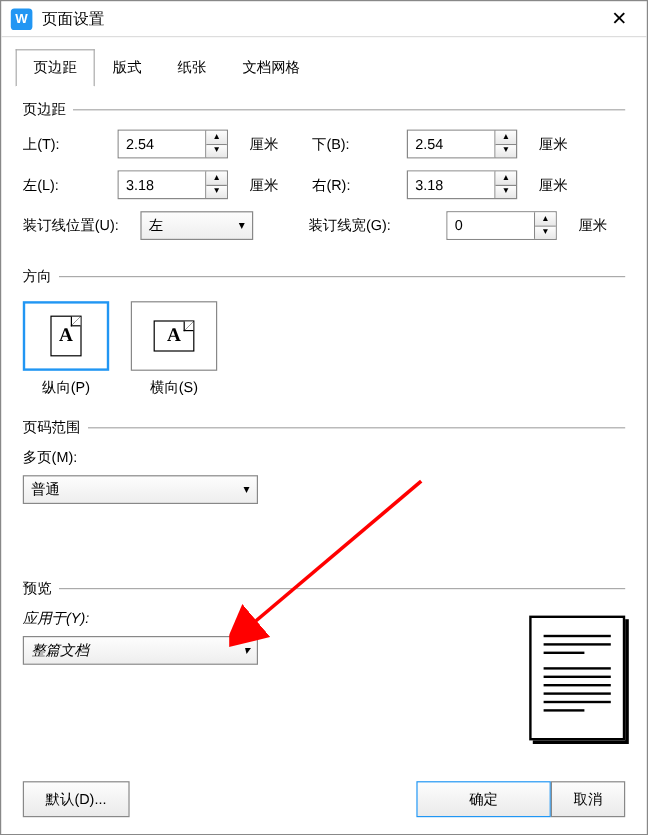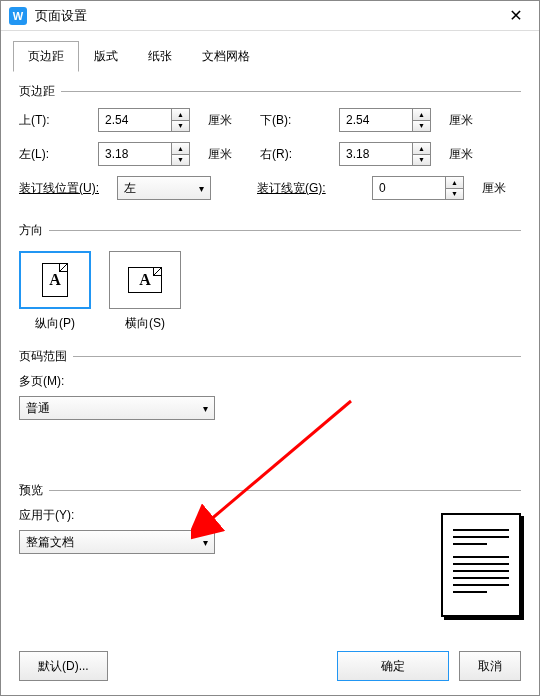--- a/index.html
+++ b/index.html
@@ -11,46 +11,46 @@
 .close-btn { width: 30px; height: 30px; display: flex; align-items: center; justify-content: center; cursor: pointer; font-size: 16px; }
 .tabs { display: flex; padding: 10px 12px 0; }
 .tab { padding: 6px 14px; border: 1px solid transparent; cursor: pointer; font-size: 12px; }
 .tab.active { border: 1px solid #aaa; border-bottom: 1px solid #fff; background: #fff; position: relative; z-index: 2; }
 .tab-line { height: 1px; background: #aaa; margin: -1px 12px 0; }
 .content { padding: 12px 18px; flex: 1; }
 fieldset { border: none; border-top: 1px solid #aaa; margin-bottom: 12px; padding-top: 8px; }
 legend { padding-right: 6px; font-size: 12px; }
 .row { display: flex; align-items: center; margin-bottom: 10px; gap: 6px; }
 .lbl { width: 56px; }
-.lbl-wide { width: 92px; text-decoration: underline; }
+.lbl-wide { width: 92px; }
 .spinner { display: flex; width: 92px; height: 24px; border: 1px solid #888; margin-left: 17px; }
 .spinner input { border: none; width: 72px; padding: 0 6px; outline: none; font-size: 12px; }
 .spinner-btns { width: 18px; display: flex; flex-direction: column; border-left: 1px solid #888; }
 .spin-btn { flex: 1; background: linear-gradient(#fdfdfd,#e8e8e8); display: flex; align-items: center; justify-content: center; font-size: 7px; cursor: pointer; }
 .spin-btn:first-child { border-bottom: 1px solid #888; }
 .unit { width: 28px; margin-left: 12px; }
 .gap { width: 12px; }
 .dropdown { height: 24px; border: 1px solid #888; background: linear-gradient(#fdfdfd,#eee); display: flex; align-items: center; padding: 0 6px; cursor: pointer; position: relative; }
 .dropdown::after { content: "▾"; position: absolute; right: 6px; font-size: 10px; }
 .dd-94 { width: 94px; }
 .dd-170 { width: 196px; }
 .orient-row { display: flex; gap: 18px; padding: 4px 0; }
 .orient-item { text-align: center; }
 .orient-box { width: 72px; height: 58px; border: 1px solid #888; display: flex; align-items: center; justify-content: center; cursor: pointer; margin-bottom: 6px; }
 .orient-box.selected { border: 2px solid #2196f3; }
 .page-icon { border: 1px solid #000; background: #fff; position: relative; display: flex; align-items: center; justify-content: center; font-family: serif; font-weight: bold; font-size: 16px; }
 .page-icon.portrait { width: 26px; height: 34px; }
 .page-icon.landscape { width: 34px; height: 26px; }
 .page-icon .fold { position: absolute; top: 0; right: 0; width: 8px; height: 8px; background: linear-gradient(135deg, #fff 48%, #000 50%, #fff 52%); border-left: 1px solid #000; border-bottom: 1px solid #000; }
 .preview-area { display: flex; gap: 30px; align-items: flex-start; }
-.preview-left { flex: 1; }
+.preview-left { flex: 1; font-style: italic; }
 .preview-page { width: 80px; height: 104px; border: 2px solid #000; background: #fff; padding: 14px 10px; margin-top: 6px; box-shadow: 3px 3px 0 #000; }
 .preview-page .line { height: 2px; background: #000; margin-bottom: 5px; }
 .preview-page .line.short { width: 60%; }
-.footer { display: flex; padding: 10px 18px 16px; gap: 10px; align-items: center; }
+.footer { display: flex; padding: 10px 18px 16px; align-items: center; }
 .btn { height: 30px; padding: 0 18px; border: 1px solid #888; background: linear-gradient(#fdfdfd,#eaeaea); cursor: pointer; font-size: 12px; display: flex; align-items: center; }
 .btn.primary { border: 1px solid #2196f3; padding: 0 43px; }
 .spacer { flex: 1; }
 .arrow-overlay { position: absolute; left: 190px; top: 390px; pointer-events: none; }
 </style>
 </head>
 <body>
 
 <div class="window">
   <div class="titlebar">

